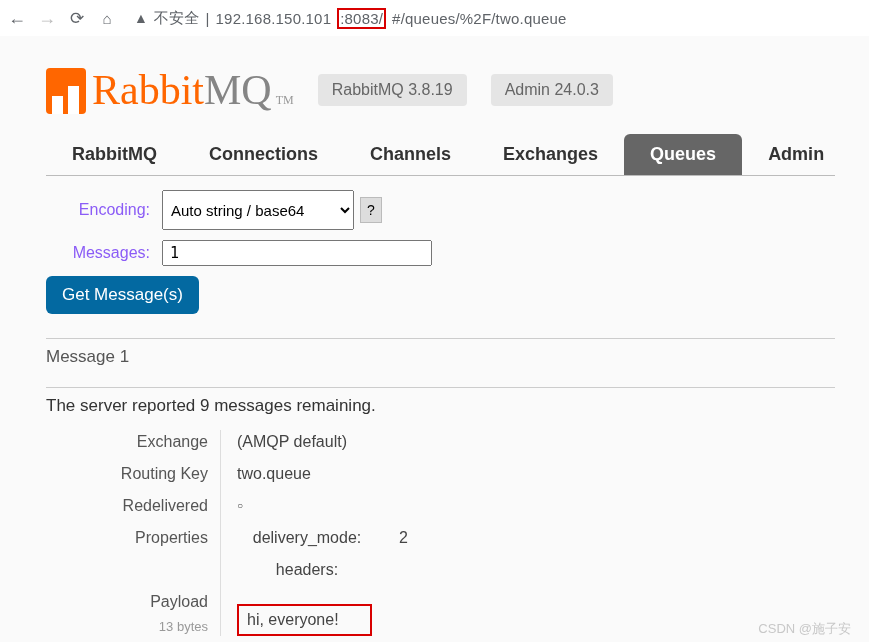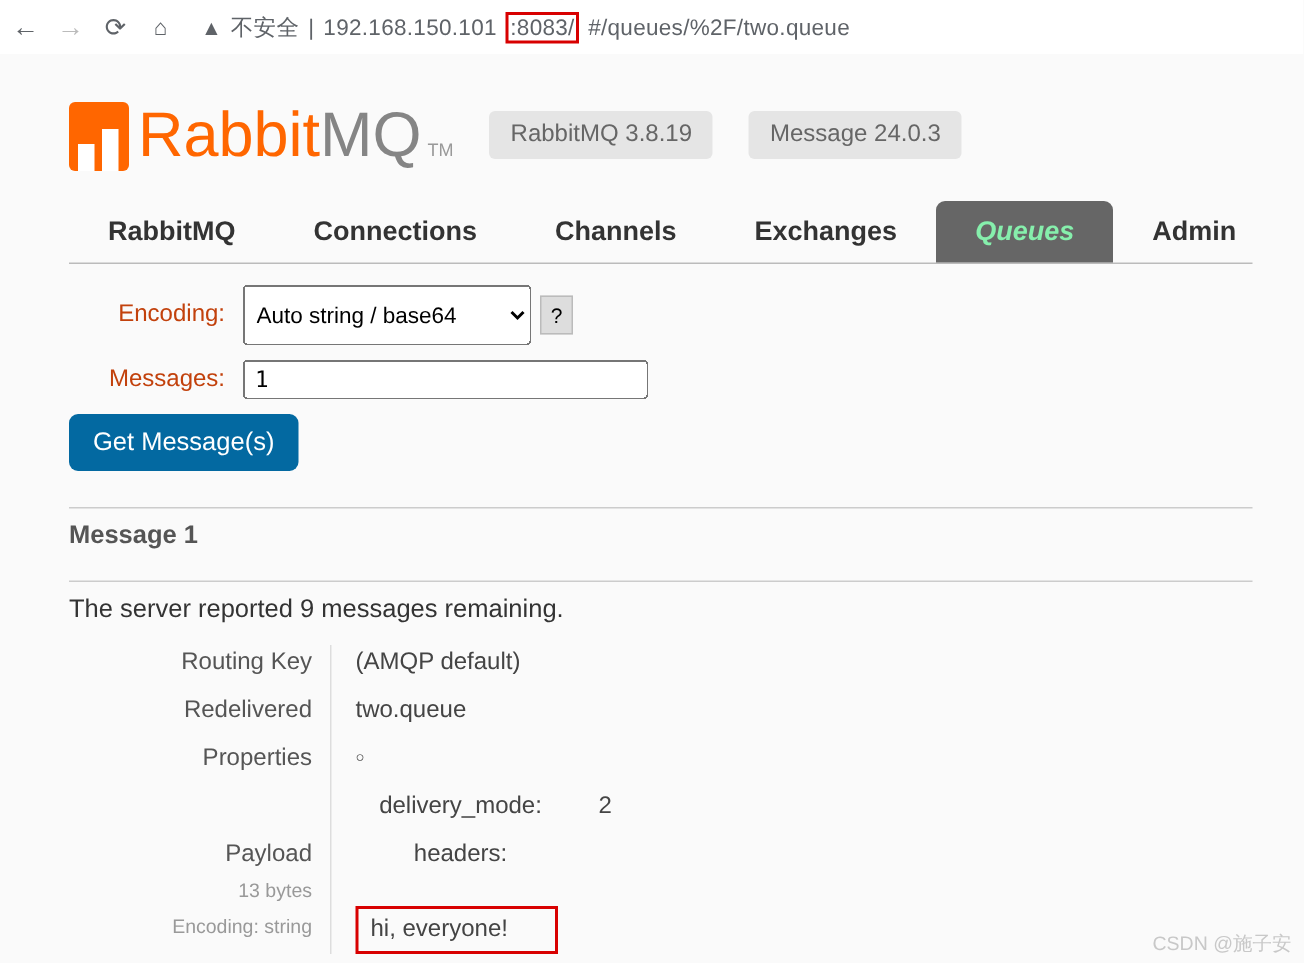--- a/index.html
+++ b/index.html
@@ -8,55 +8,55 @@
   .browser-bar { display: flex; align-items: center; padding: 4px 6px; background: #fff; gap: 8px; height: 36px; }
   .nav-icon { color: #5f6368; font-size: 18px; width: 22px; text-align: center; cursor: pointer; }
   .nav-icon.faded { color: #bbb; }
   .addr { flex: 1; display: flex; align-items: center; font-size: 15px; color: #5f6368; gap: 6px; padding-left: 8px; }
   .addr .txt { letter-spacing: .2px; }
   .hl-red { border: 2px solid #d80000; padding: 0 1px; }
   
   .page { padding: 30px 34px 10px 46px; }
   
   .logo-row { display: flex; align-items: center; gap: 24px; margin-bottom: 20px; }
-  .logo { display: flex; align-items: baseline; font-family: Liberation Sans, sans-serif; text-align: center; }
+  .logo { display: flex; align-items: baseline; font-family: Liberation Serif, serif; text-align: center; }
   .logo-icon { width: 40px; height: 46px; background: #f60; border-radius: 4px; margin-right: 6px; position: relative; align-self: flex-end; }
   .logo-icon::before, .logo-icon::after { content:""; position:absolute; background:#fff; bottom:0; width:11px; }
   .logo-icon::before { left:6px; height:18px; }
   .logo-icon::after { left:22px; height:28px; }
   .logo-rabbit { color:#f60; font-size:42px; font-weight:500; }
   .logo-mq { color:#858585; font-size:42px; font-weight:400; }
   .logo-tm { color:#999; font-size:12px; margin-left:4px; }
   .badge { background:#e5e5e5; color:#666; padding:7px 14px; border-radius:4px; font-size:16px; }
   
   .tabs { display:flex; border-bottom:1px solid #bbb; margin-bottom:14px; }
   .tab { padding:10px 26px; font-size:18px; font-weight:700; color:#333; cursor:pointer; }
-  .tab.active { background:#666; color:#86efac; border-radius:6px 6px 0 0;font-style:italic; }
+  .tab.active { background:#666; color:#ffffff; border-radius:6px 6px 0 0; }
   
   .form-row { display:flex; align-items:center; margin-bottom:10px; margin-left:4px; }
-  .form-row label { width:100px; text-align:right; margin-right:12px; font-size:16px; color:#c2410c; }
+  .form-row label { width:100px; text-align:right; margin-right:12px; font-size:16px; color:#8b5cf6; }
   .select { height:40px; font-size:15px; padding:0 4px; width:192px; }
   .help { width:22px; height:26px; background:#ddd; border:1px solid #bbb; margin-left:6px; font-size:14px; cursor:pointer; }
   .textbox { height:26px; width:270px; padding:0 6px; font-family: monospace; font-size:15px; }
   .submit { background:#0369a1; color:#fff; border:none; border-radius:6px; padding:9px 16px; font-size:17px; cursor:pointer; margin-bottom:14px; }
   
   hr.sep { border:none; border-top:1px solid #ccc; margin:10px 0 8px 0; }
-  .msg-title { font-size:17px; color:#555; margin-bottom:20px;font-weight:bold; }
+  .msg-title { font-size:17px; color:#555; margin-bottom:20px; }
   .remaining { font-size:17px; color:#333; margin-bottom:14px; }
   
   .details { display:flex; }
   .details .labels { width:175px; text-align:right; padding-right:12px; border-right:1px solid #ddd; color:#555; font-size:16px; }
   .details .labels div { height:32px; line-height:24px; }
   .details .values { padding-left:16px; color:#444; font-size:16px; }
   .details .values div { height:32px; line-height:24px; }
   .sub-row span:first-child { display:inline-block; width:140px; text-align:center; margin-right:22px; }
   .payload-label .sub { font-size:13px; color:#999; line-height:15px; }
   .payload-box { border:2px solid #d80000; padding:2px 8px; display:inline-block; font-size:16px; margin-top:4px; min-width:135px; }
   
-  .watermark { position:absolute; right:8px; bottom:4px; font-size:13px; color:#c8c8c8; }
+  .watermark { position:absolute; right:18px; bottom:4px; font-size:13px; color:#c8c8c8; }
   .circ { font-size:10px; }
 </style>
 </head>
 <body>
 
 <div class="browser-bar">
   <span class="nav-icon">←</span>
   <span class="nav-icon faded">→</span>
   <span class="nav-icon" style="font-size:17px">⟳</span>
   <span class="nav-icon" style="font-size:15px">⌂</span>
@@ -72,21 +72,21 @@
 
 <div class="page">
   <div class="logo-row">
     <div class="logo">
       <span class="logo-icon"></span>
       <span class="logo-rabbit">Rabbit</span>
         <span class="logo-mq">MQ</span>
         <span class="logo-tm">TM</span>
     </div>
     <span class="badge">RabbitMQ 3.8.19</span>
-    <span class="badge">Message 24.0.3</span>
+    <span class="badge">Admin 24.0.3</span>
   </div>
 
   <div class="tabs">
     <div class="tab">RabbitMQ</div>
     <div class="tab">Connections</div>
     <div class="tab">Channels</div>
     <div class="tab">Exchanges</div>
     <div class="tab active">Queues</div>
     <div class="tab">Admin</div>
   </div>
@@ -102,20 +102,21 @@
   </div>
   <button class="submit">Get Message(s)</button>
 
   <hr class="sep">
   <div class="msg-title">Message 1</div>
   <hr class="sep">
   <div class="remaining">The server reported 9 messages remaining.</div>
 
   <div class="details">
     <div class="labels">
+      <div>Exchange</div>
       <div>Routing Key</div>
       <div>Redelivered</div>
       <div>Properties</div>
       <div>&nbsp;</div>
       <div class="payload-label">
         <span>Payload</span><br>
         <span class="sub">13 bytes</span><br>
         <span class="sub">Encoding: string</span>
       </div>
     </div>

